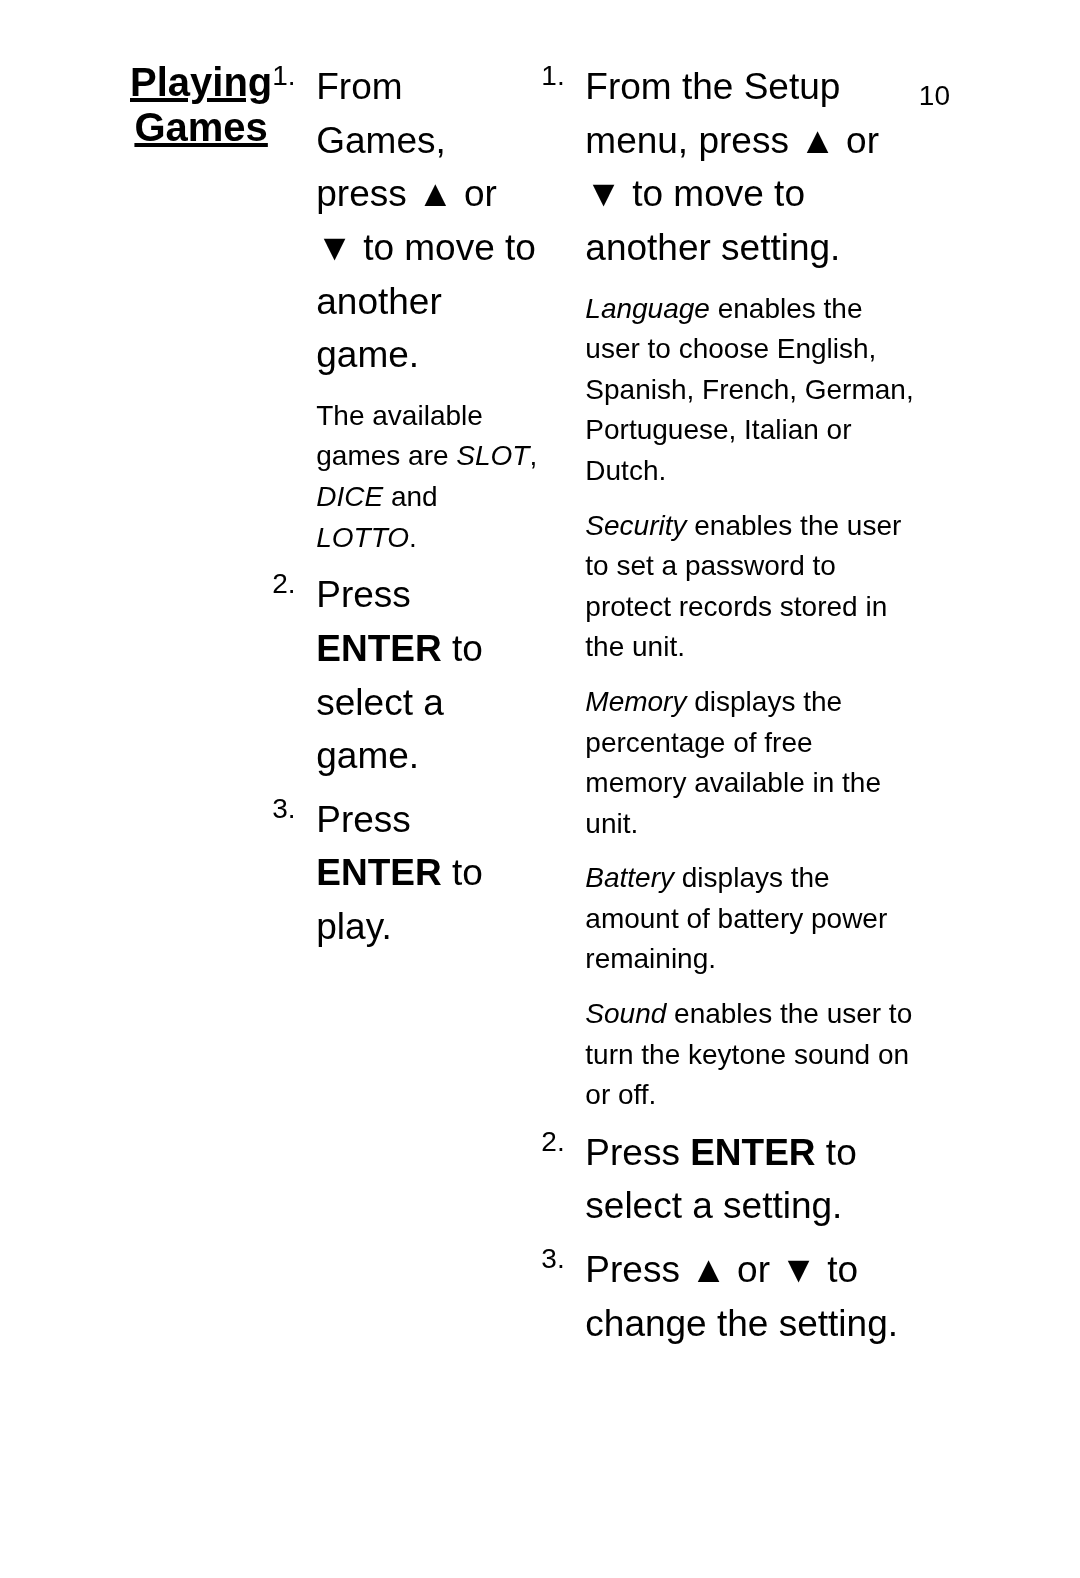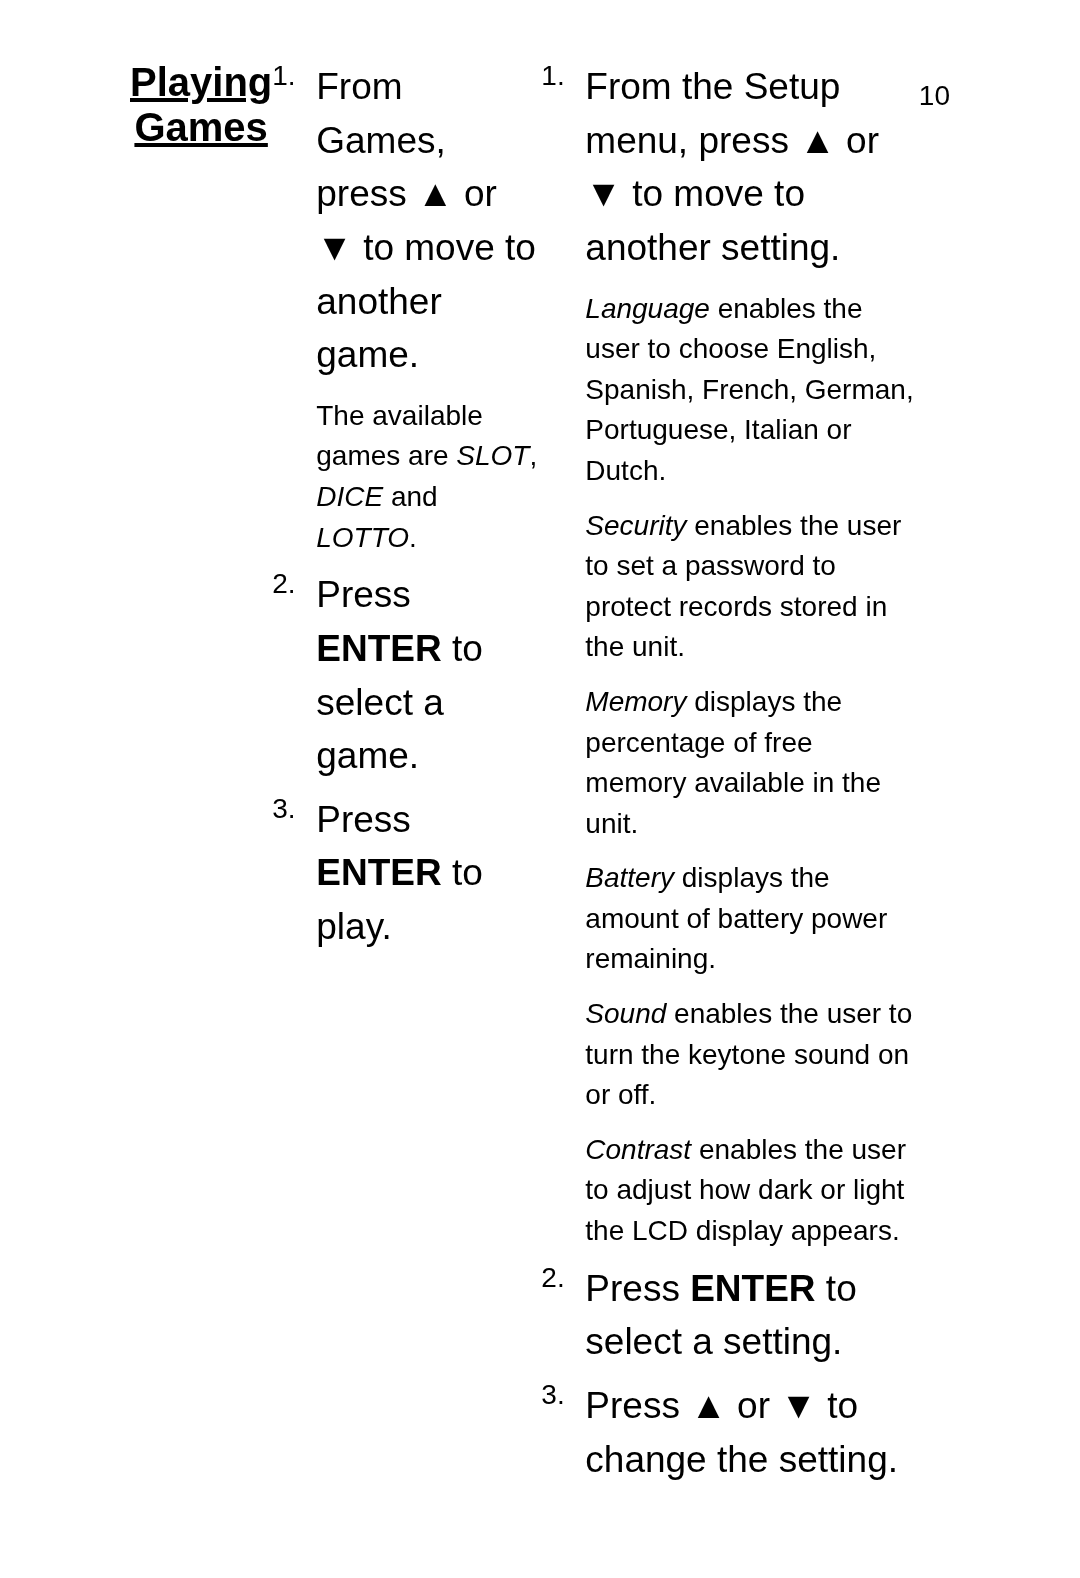--- a/index.html
+++ b/index.html
@@ -122,21 +122,20 @@
 
     <li class="list-item">
       <span class="list-number">1.</span>
       <div class="list-content">
         <p>From the Setup menu, press ▲ or ▼ to move to another setting.</p>
         <p class="sub-para"><span class="italic">Language</span> enables the user to choose English, Spanish, French, German, Portuguese, Italian or Dutch.</p>
         <p class="sub-para"><span class="italic">Security</span> enables the user to set a password to protect records stored in the unit.</p>
         <p class="sub-para"><span class="italic">Memory</span> displays the percentage of free memory available in the unit.</p>
         <p class="sub-para"><span class="italic">Battery</span> displays the amount of battery power remaining.</p>
         <p class="sub-para"><span class="italic">Sound</span> enables the user to turn the keytone sound on or off.</p>
-        <p class="sub-para"><span class="italic">Contrast</span> enables the user to adjust how dark or light the LCD display appears.</p>
       </div>
     </li>
 
     <li class="list-item">
       <span class="list-number">2.</span>
       <div class="list-content">
         <p>Press <span class="bold">ENTER</span> to select a setting.</p>
       </div>
     </li>
 

